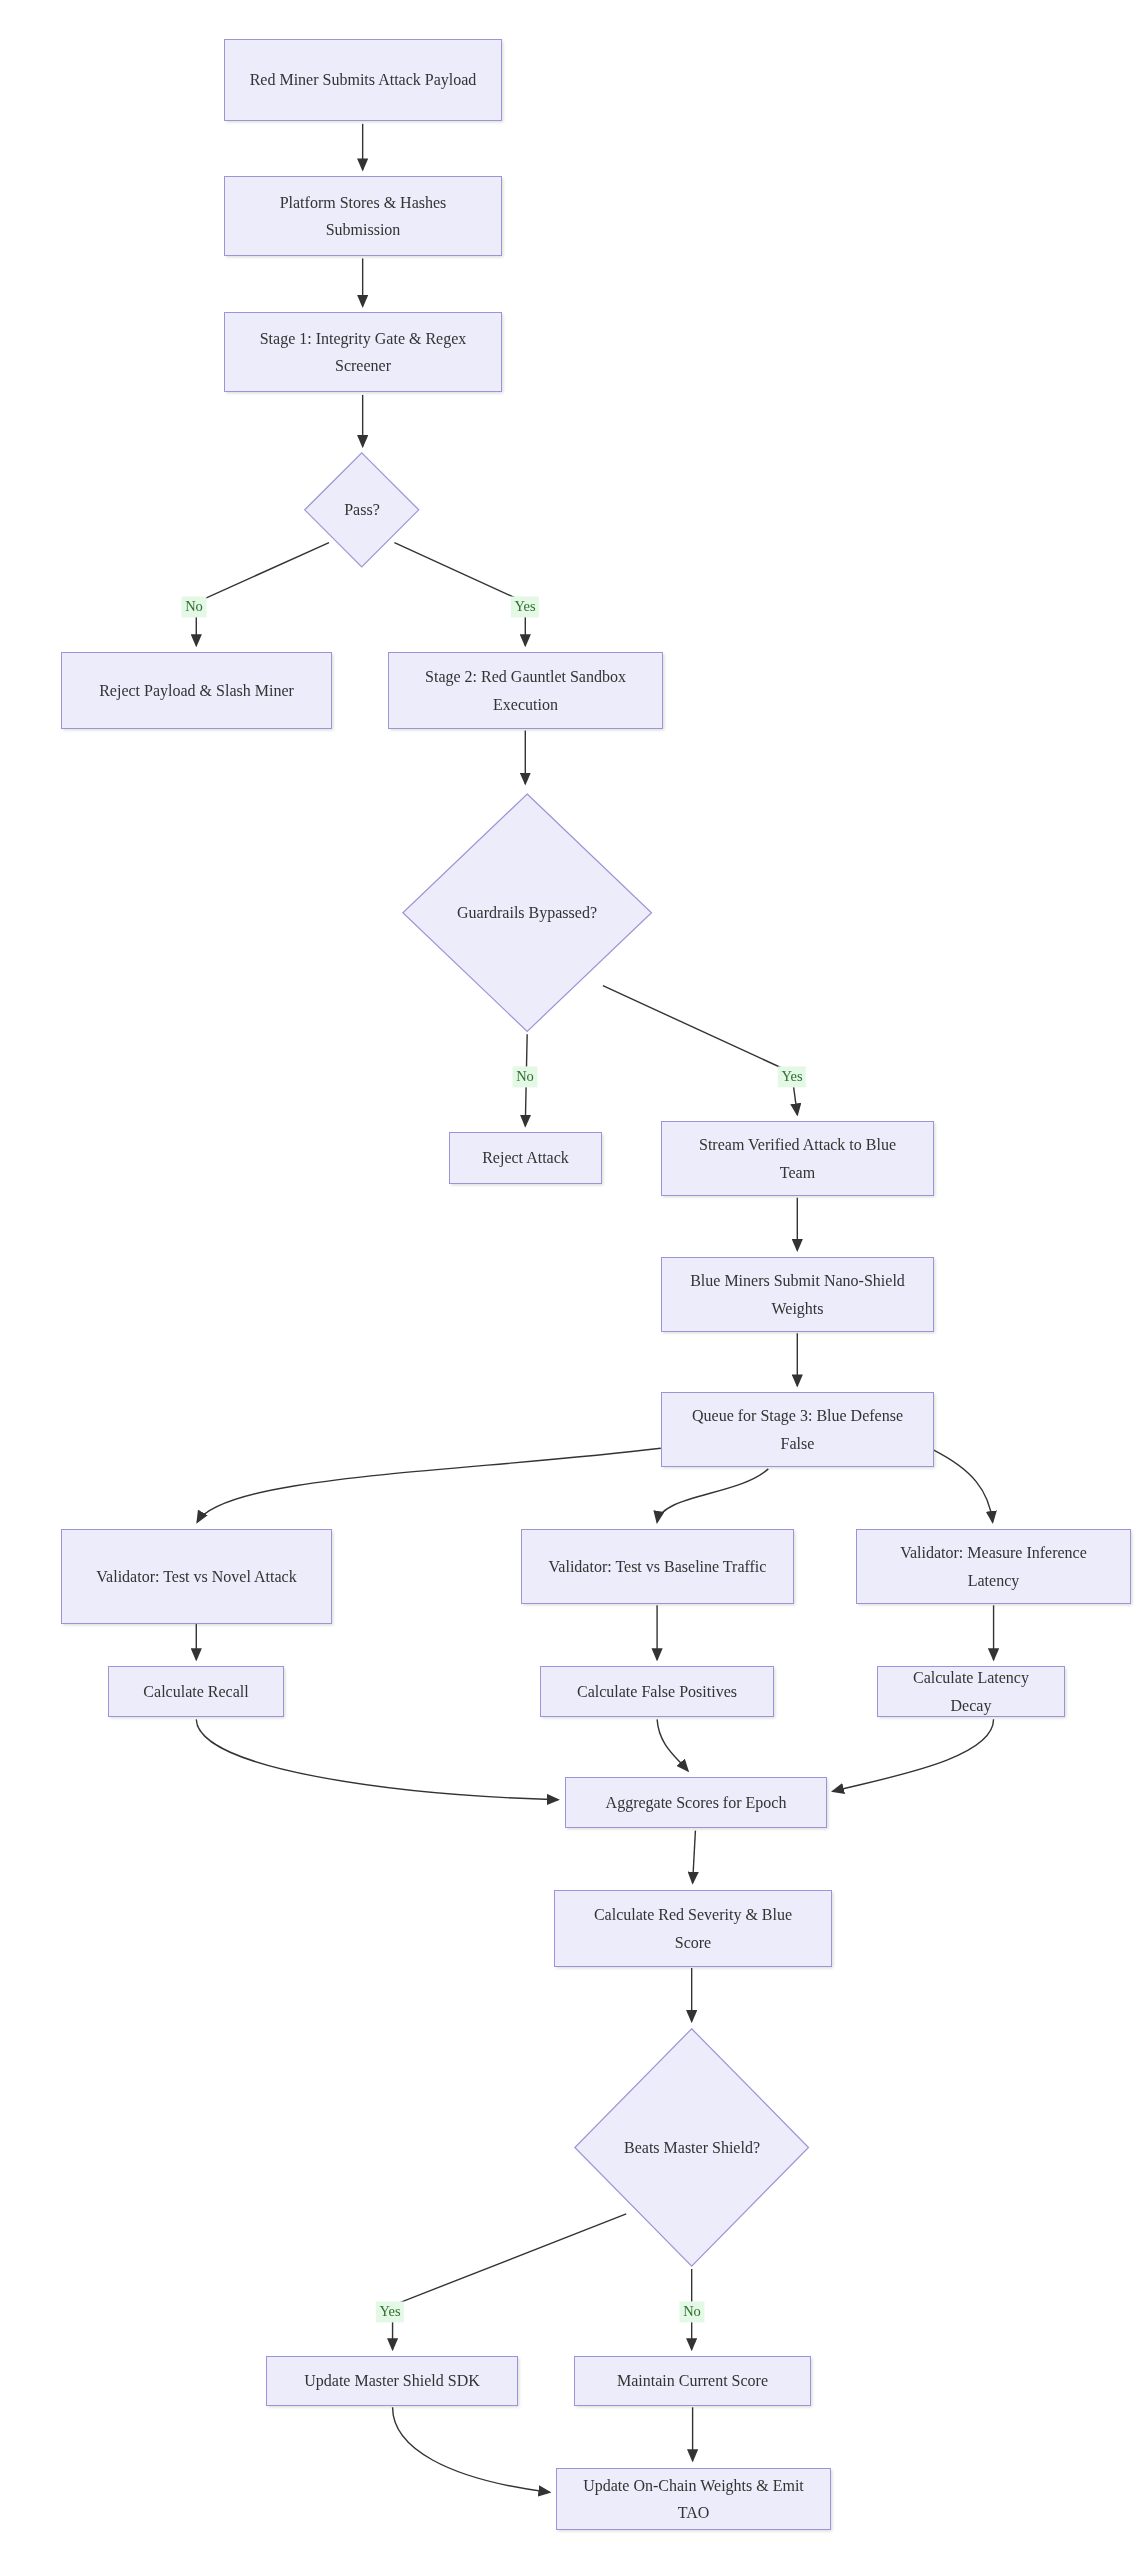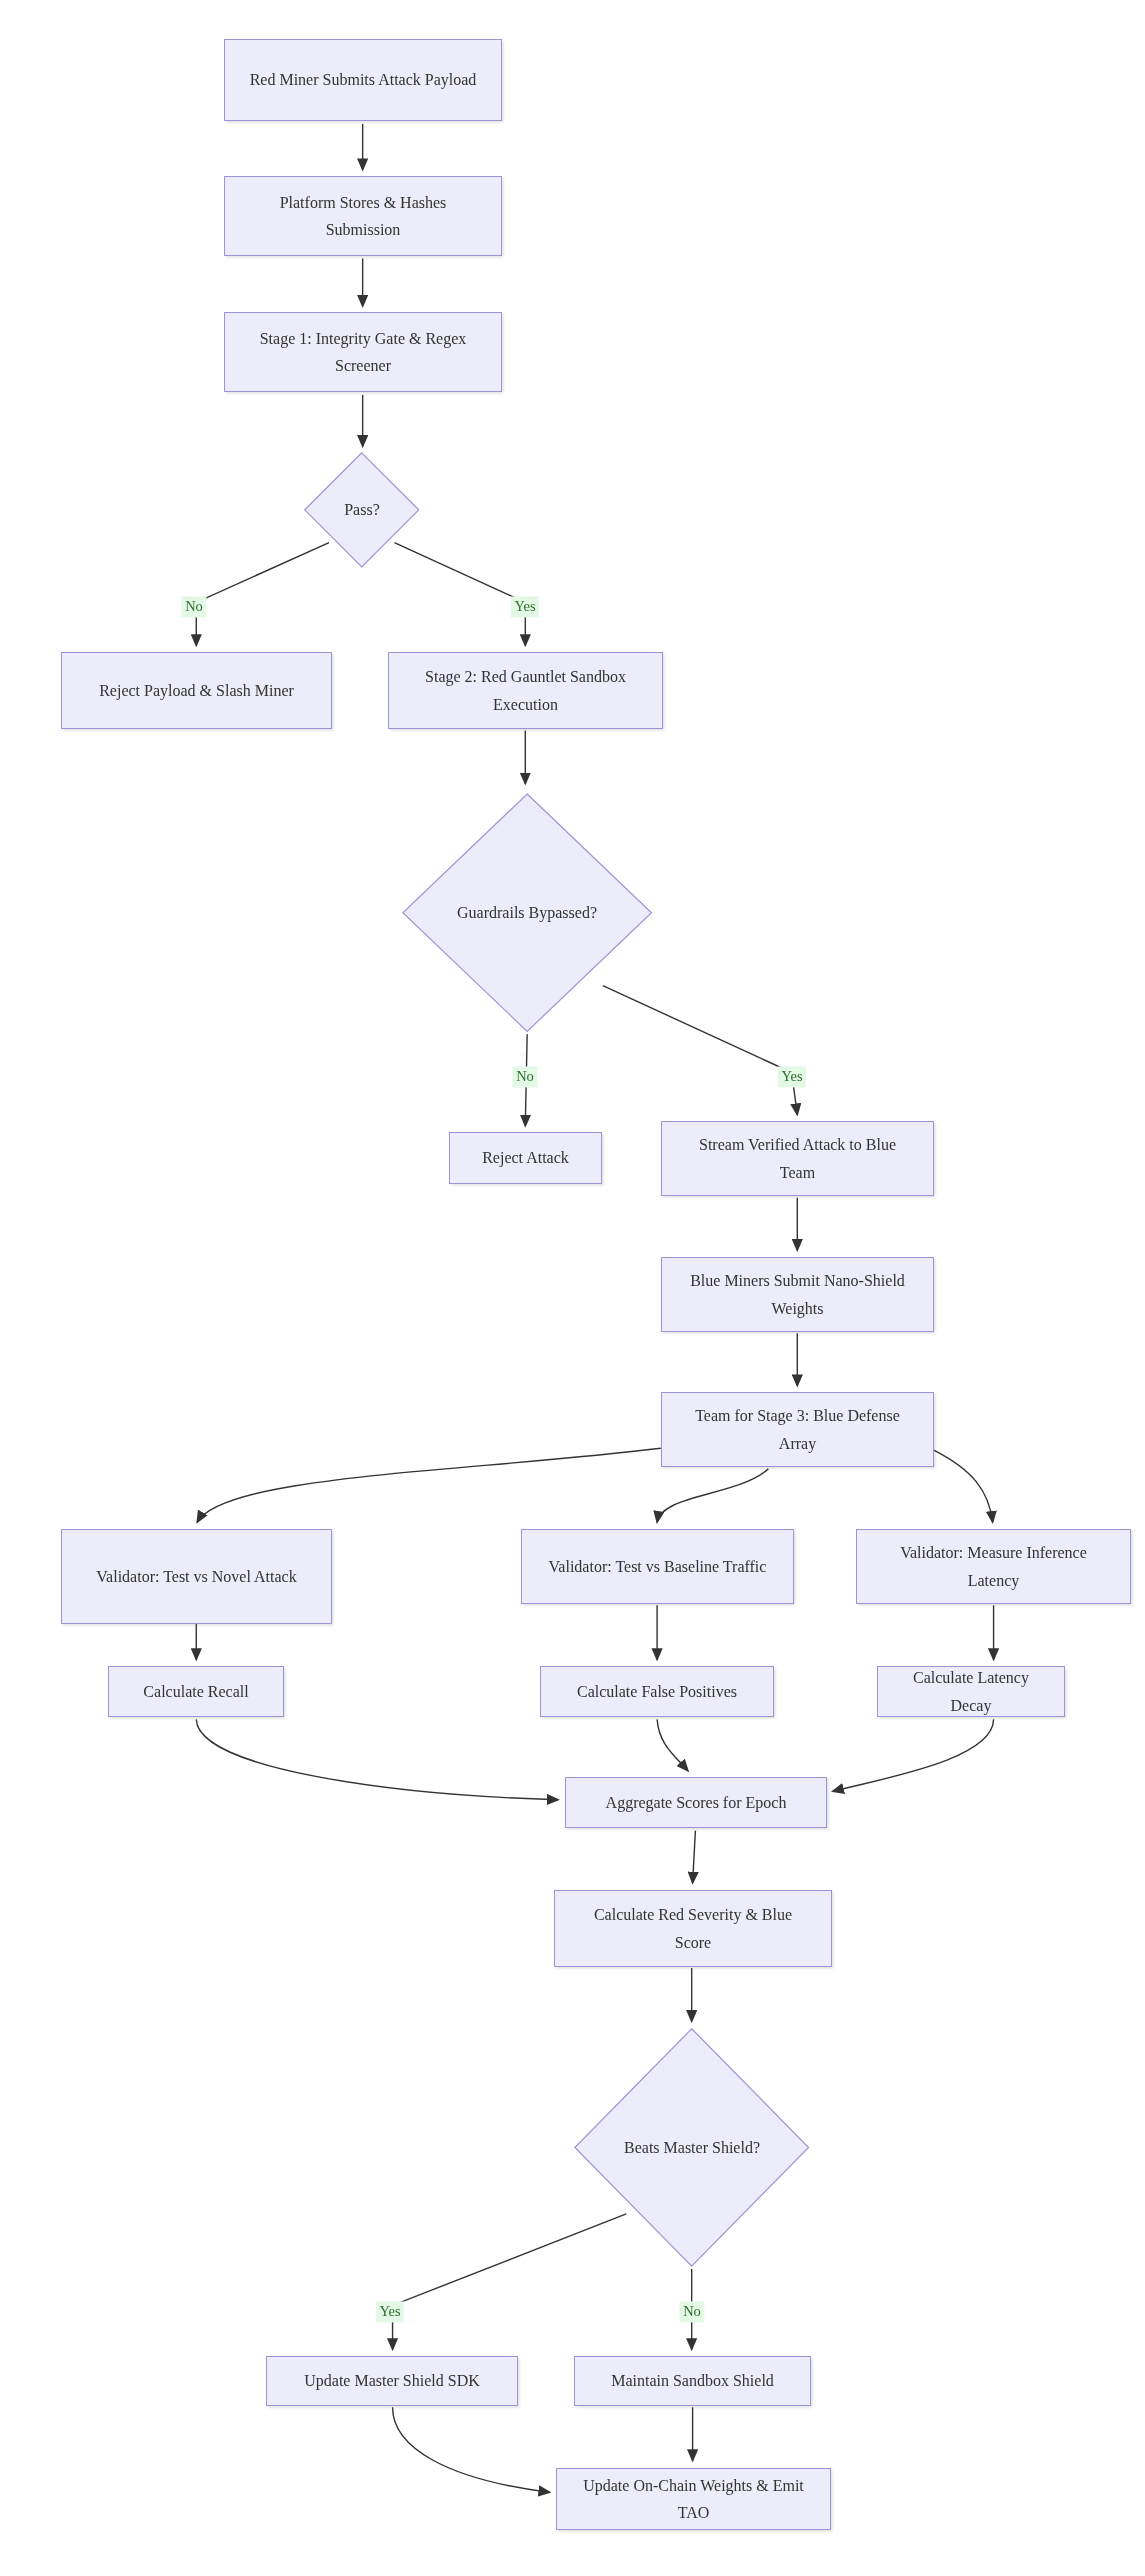--- a/index.html
+++ b/index.html
@@ -96,21 +96,21 @@
   <div class="node" style="left:449px;top:1132px;width:153px;height:52px">
       <span>Reject Attack</span>
     </div>
   <div class="node" style="left:661px;top:1121px;width:273px;height:75px">
       <span>Stream Verified Attack to Blue Team</span>
     </div>
   <div class="node" style="left:661px;top:1257px;width:273px;height:75px">
       <span>Blue Miners Submit Nano-Shield Weights</span>
     </div>
   <div class="node" style="left:661px;top:1392px;width:273px;height:75px">
-      <span>Team for Stage 3: Blue Defense Array</span>
+      <span>Queue for Stage 3: Blue Defense False</span>
     </div>
   <div class="node" style="left:61px;top:1529px;width:271px;height:95px">
       <span>Validator: Test vs Novel Attack</span>
     </div>
   <div class="node" style="left:521px;top:1529px;width:273px;height:75px">
       <span>Validator: Test vs Baseline Traffic</span>
     </div>
   <div class="node" style="left:856px;top:1529px;width:275px;height:75px">
       <span>Validator: Measure Inference Latency</span>
     </div>
@@ -126,21 +126,21 @@
   <div class="node" style="left:565px;top:1777px;width:262px;height:51px">
       <span>Aggregate Scores for Epoch</span>
     </div>
   <div class="node" style="left:554px;top:1890px;width:278px;height:77px">
       <span>Calculate Red Severity &amp; Blue Score</span>
     </div>
   <div class="node" style="left:266px;top:2356px;width:252px;height:50px">
       <span>Update Master Shield SDK</span>
     </div>
   <div class="node" style="left:574px;top:2356px;width:237px;height:50px">
-      <span>Maintain Sandbox Shield</span>
+      <span>Maintain Current Score</span>
     </div>
   <div class="node" style="left:556px;top:2468px;width:275px;height:62px">
       <span>Update On-Chain Weights &amp; Emit TAO</span>
     </div>
 
   <div class="diamond-label" style="left:362px;top:510px">Pass?</div>
   <div class="diamond-label" style="left:527px;top:913px">Guardrails Bypassed?</div>
   <div class="diamond-label" style="left:692px;top:2148px">Beats Master Shield?</div>
 
   <div class="edge-label" style="left:194px;top:607px">No</div>

